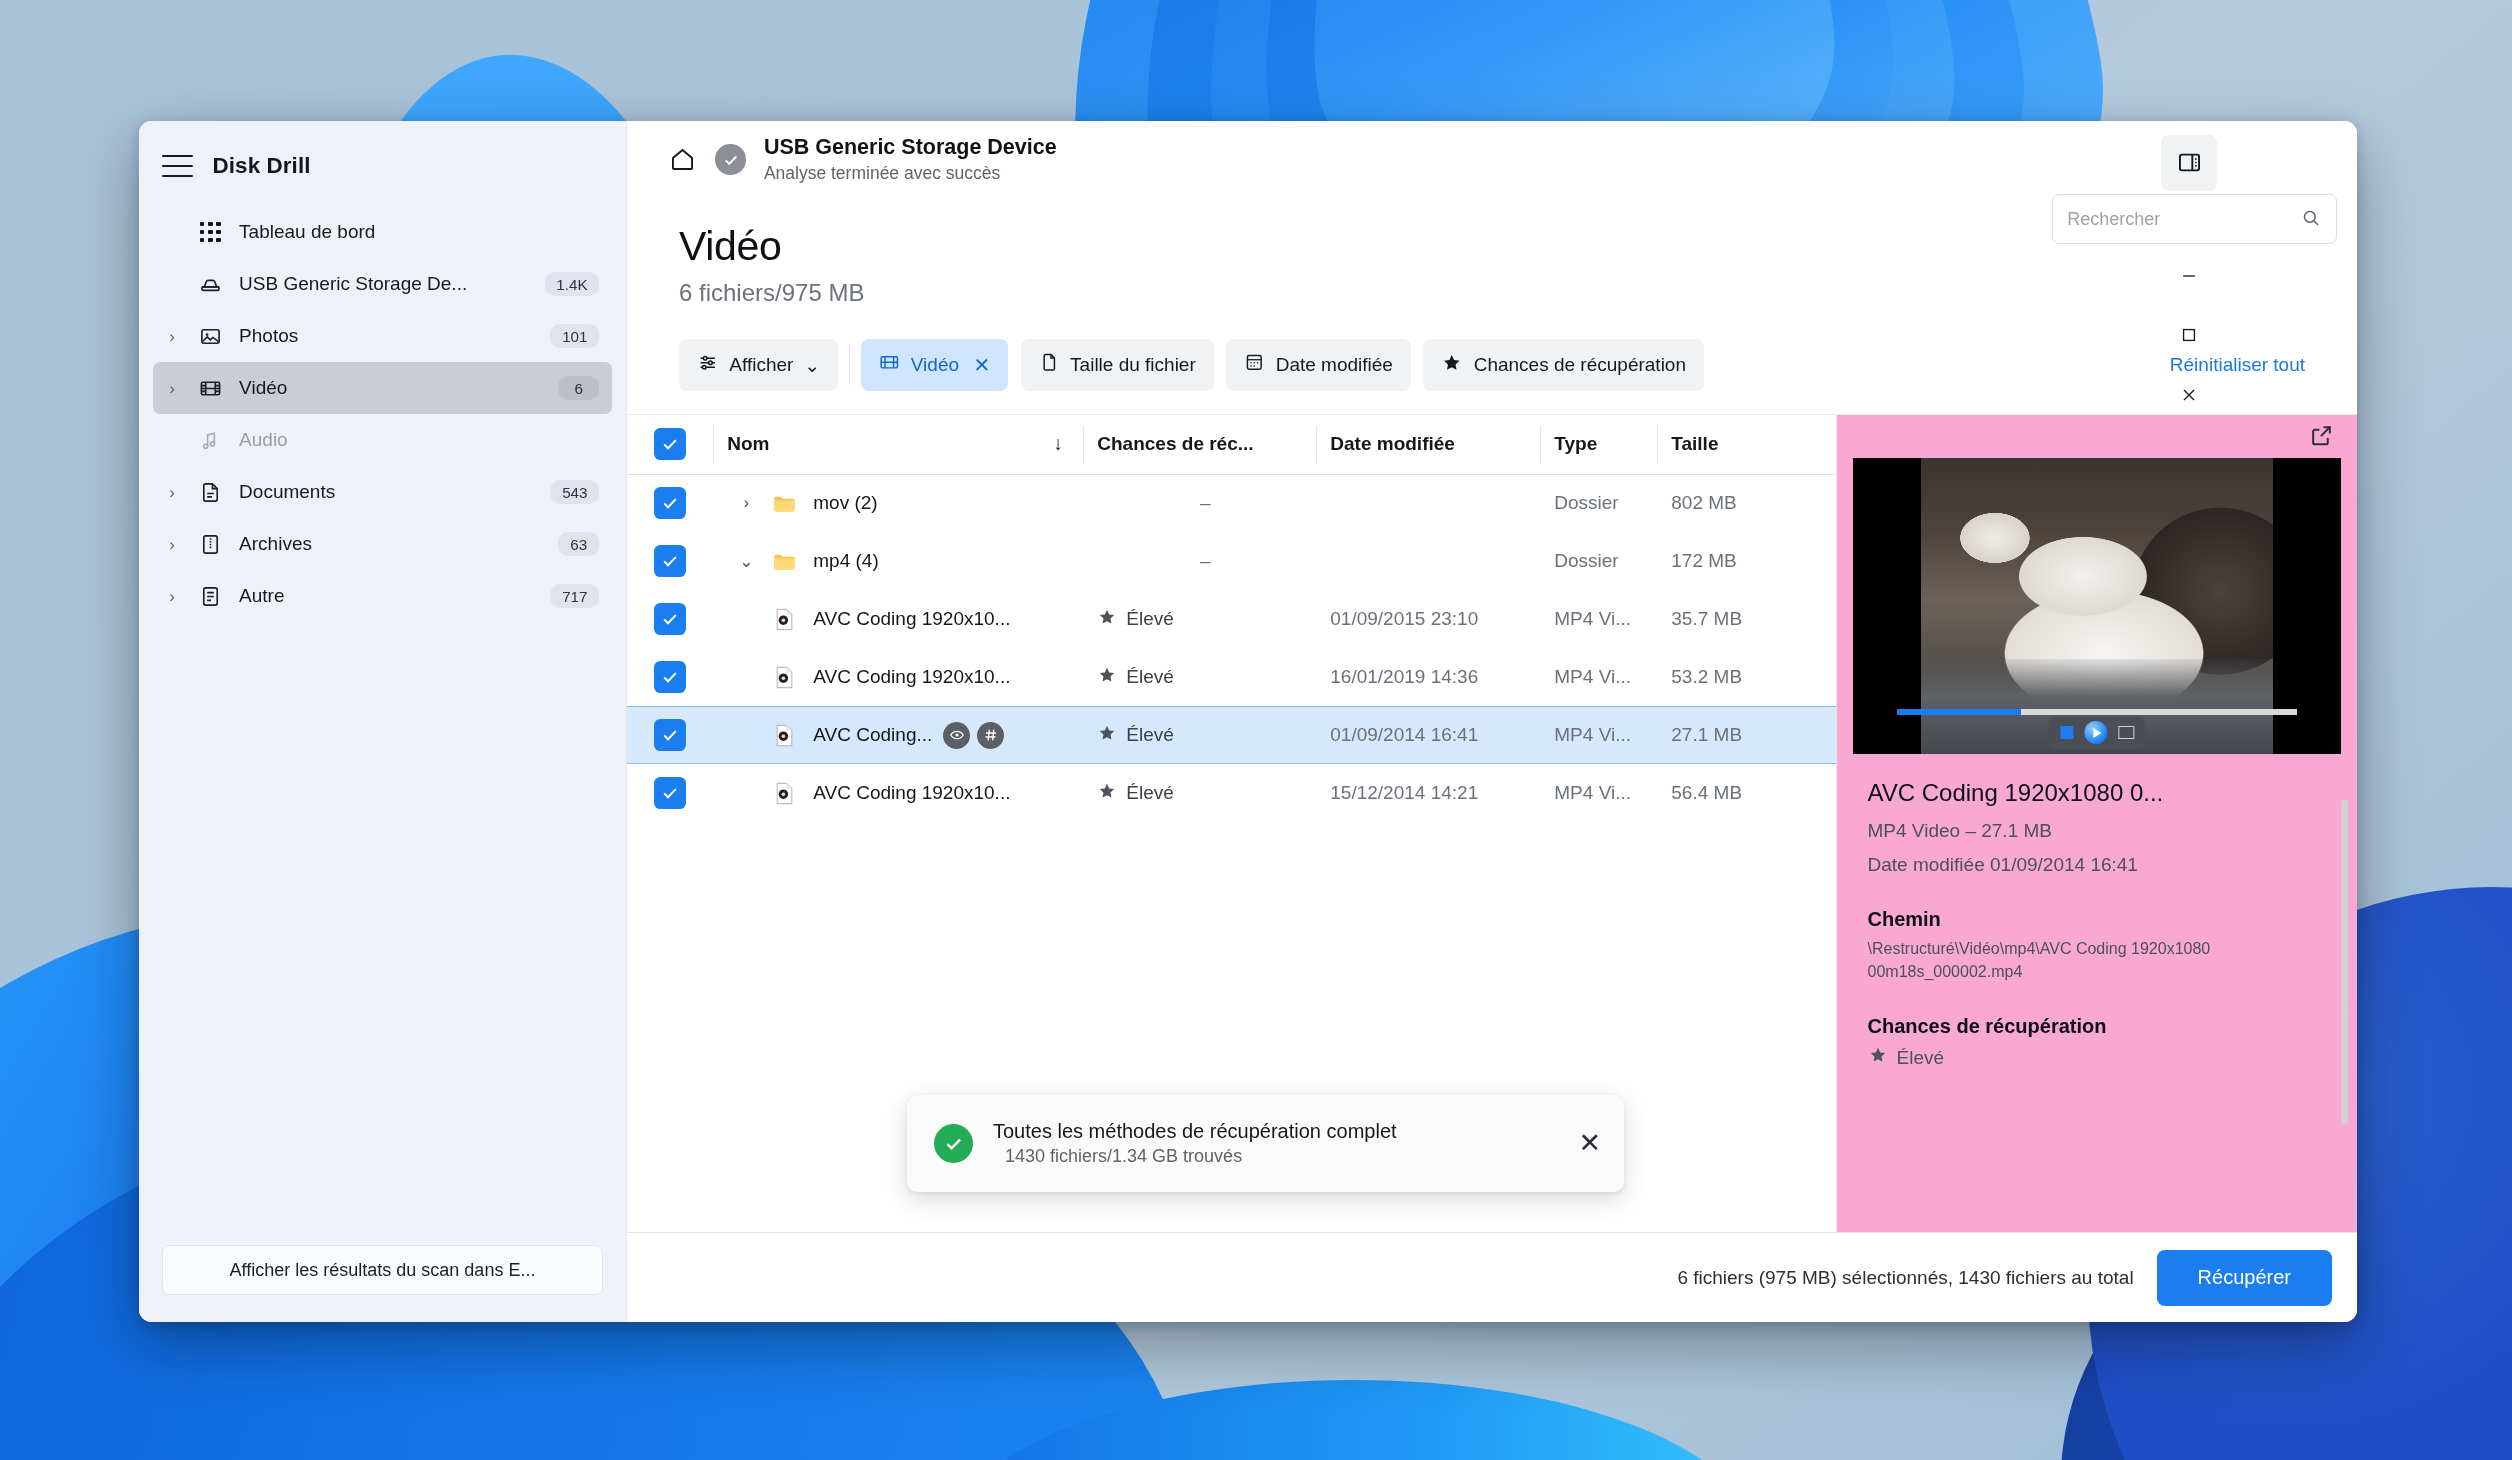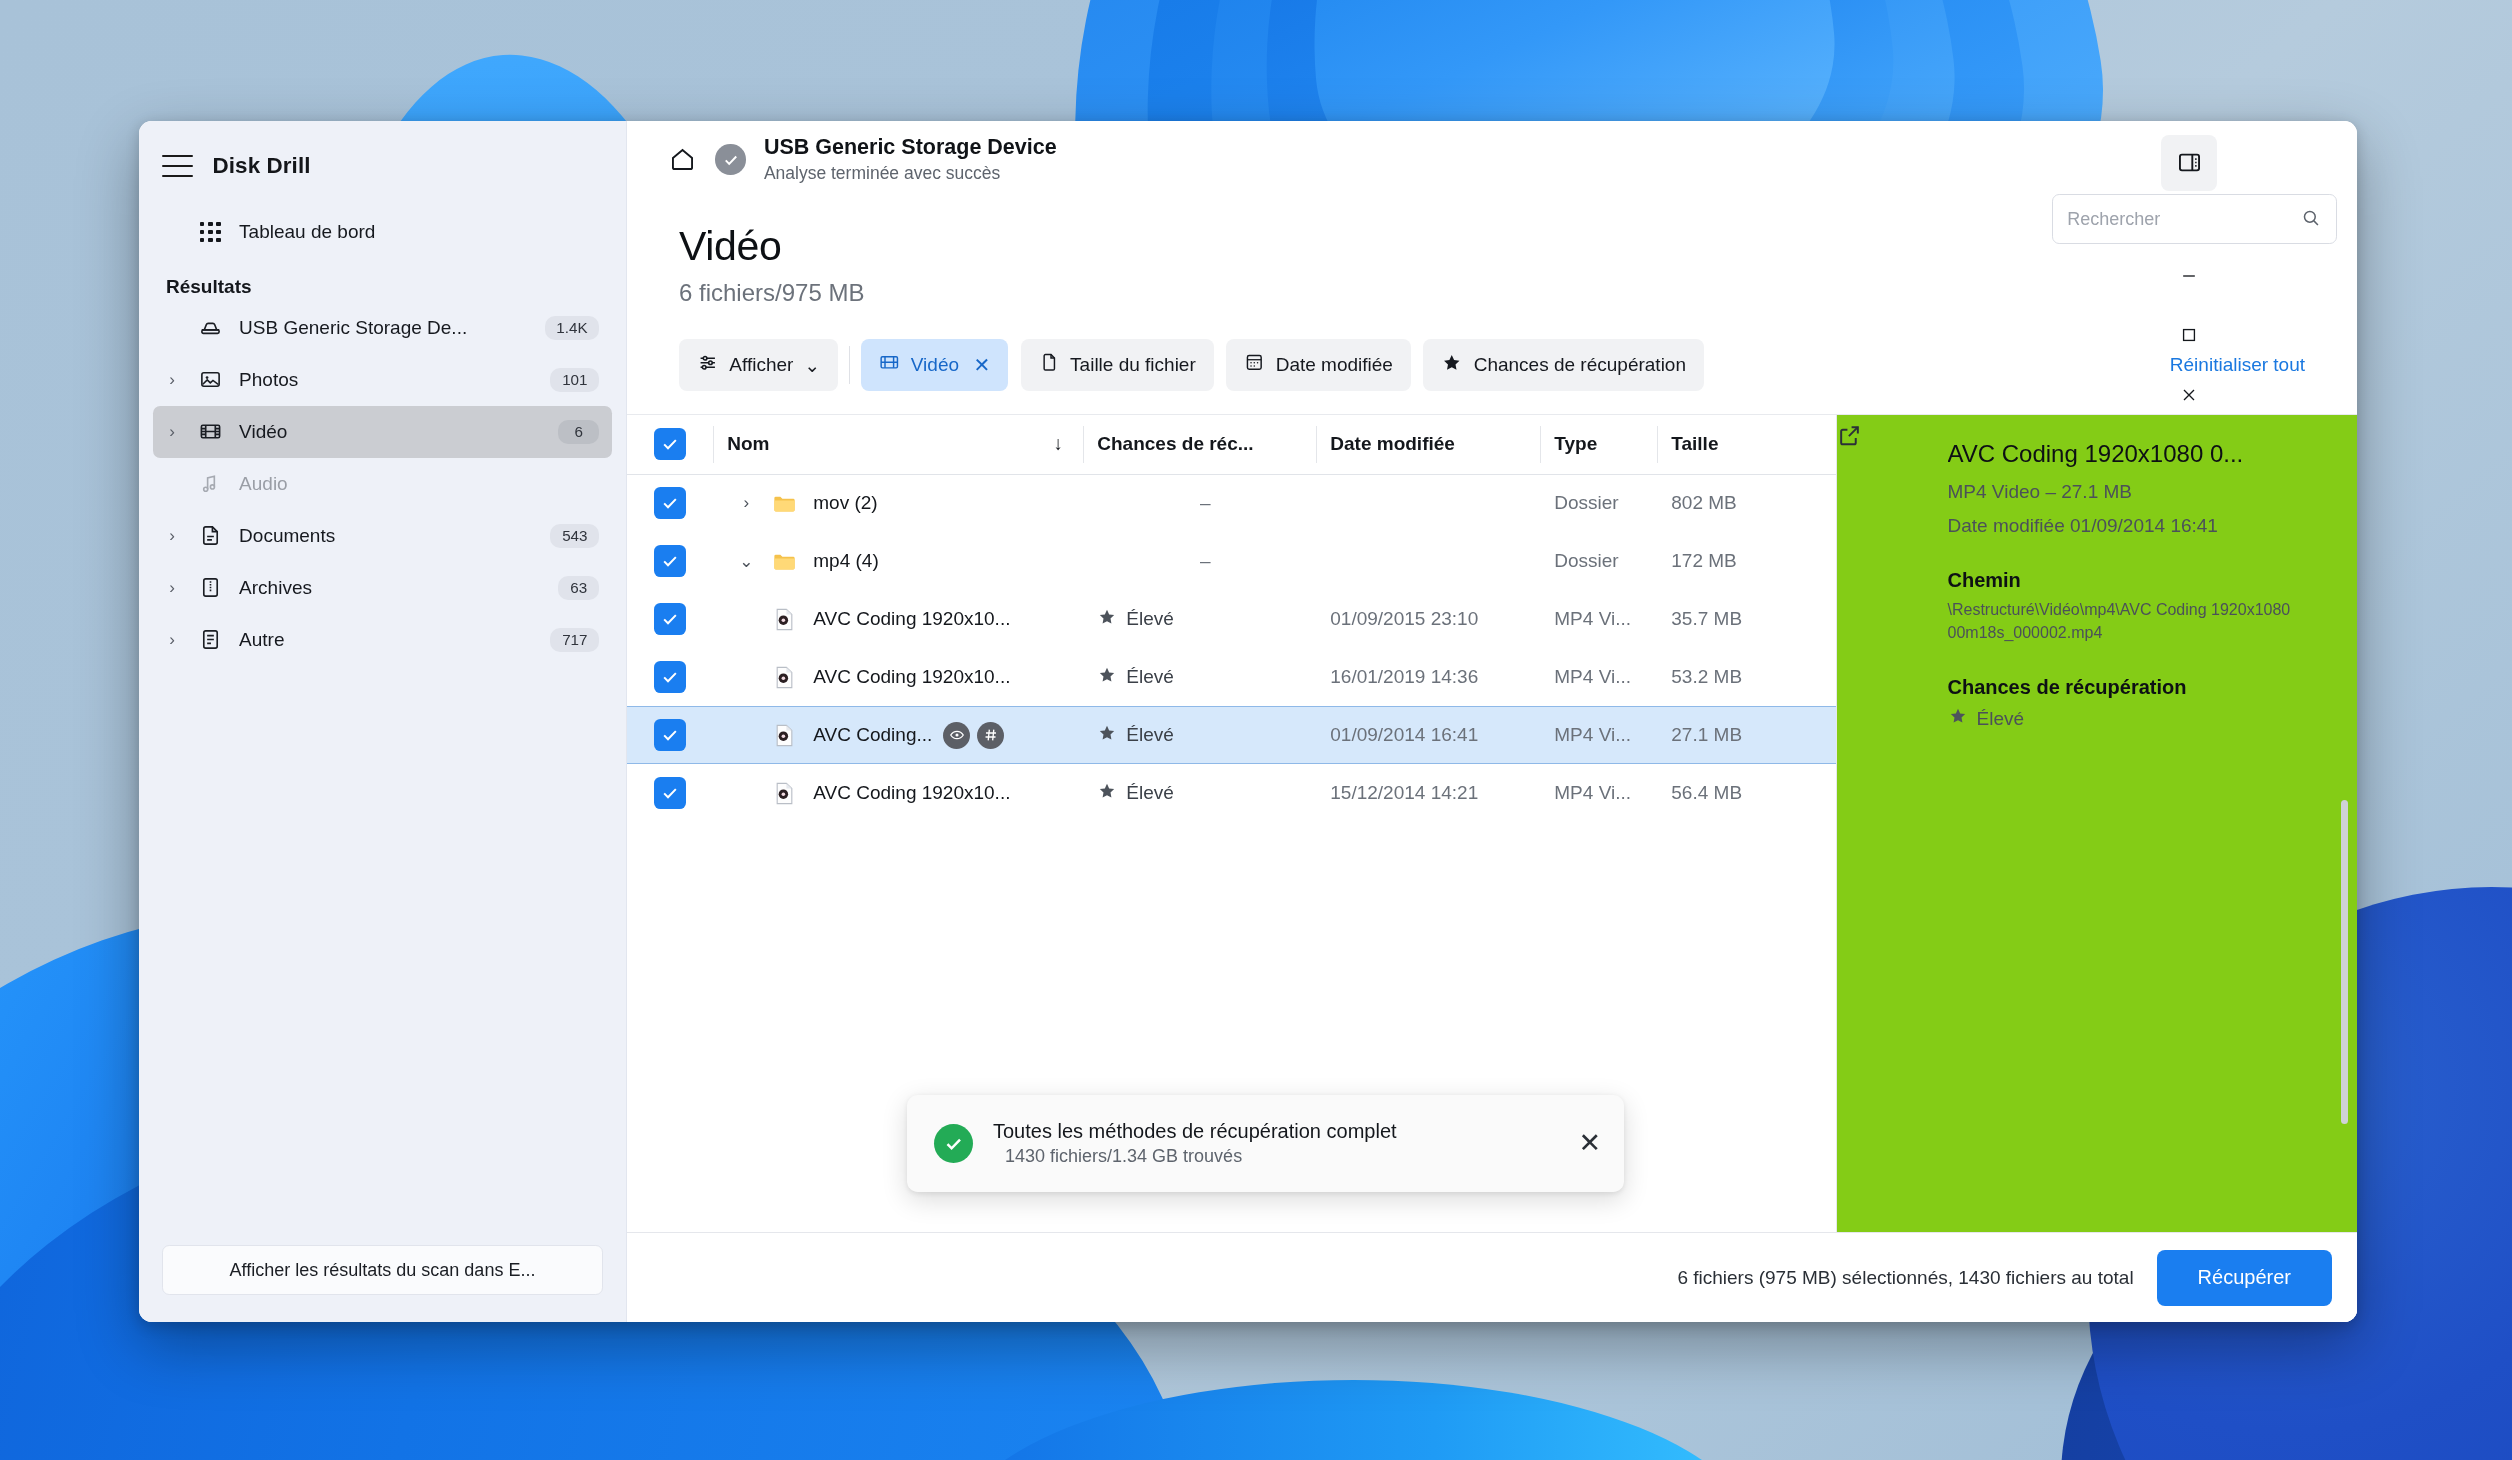--- a/index.html
+++ b/index.html
@@ -253,21 +253,21 @@
   .ract { width:27px;height:27px;border-radius:50%;background:#5c5f66;display:flex;align-items:center;justify-content:center;color:#fff;font-size:15.2px;cursor:pointer;flex:none;}
 
   .chance { display:flex; align-items:center; gap:9px; color:#3b4048; font-size:19px; }
   .muted { color:#6b717a; }
   .dash-cell { color:#6b717a; }
 
   .checkcell { width: 86px; padding-left: 27px !important; }
 
   
   .preview {
-    width: 520px; flex:none; display:flex; flex-direction:row; position:relative; background:#84cc16;
+    width: 520px; flex:none; display:flex; flex-direction:column; position:relative; background:#f9a8d4;
   }
   .pv-top { height: 43px; display:flex; align-items:center; justify-content:flex-end; padding-right: 23px; }
   .pv-media {
     margin: 0 16px; height: 296px; background:#000; display:flex; align-items:center; justify-content:center;
     position:relative; overflow:hidden;
   }
   .pv-photo {
     width: 72%; height: 100%;
     background:
       radial-gradient(ellipse 30% 22% at 46% 40%, #f3f1ee 0%, #ded9d4 60%, rgba(0,0,0,0) 61%),
@@ -377,21 +377,20 @@
             <i></i>
             <i></i>
             <i></i>
             <i></i>
             <i></i>
           </div>
       </div>
       <div class="slabel">Tableau de bord</div>
     </div>
 
-    <div class="sb-section">Résultats</div>
 
     <div class="sb-item">
       <div class="chev"></div>
       <div class="sicon">
         <svg width="23" height="23" viewBox="0 0 24 24" fill="none" stroke="currentColor" stroke-width="1.7">
           <path d="M3 14.5h18M5.5 14.5l2.2-5.6a2 2 0 0 1 1.86-1.27h4.88a2 2 0 0 1 1.86 1.27l2.2 5.6"></path>
           <rect x="3" y="14.5" width="18" height="3.6" rx="1.6"></rect>
         </svg>
       </div>
       <div class="slabel">USB Generic Storage De...</div>

